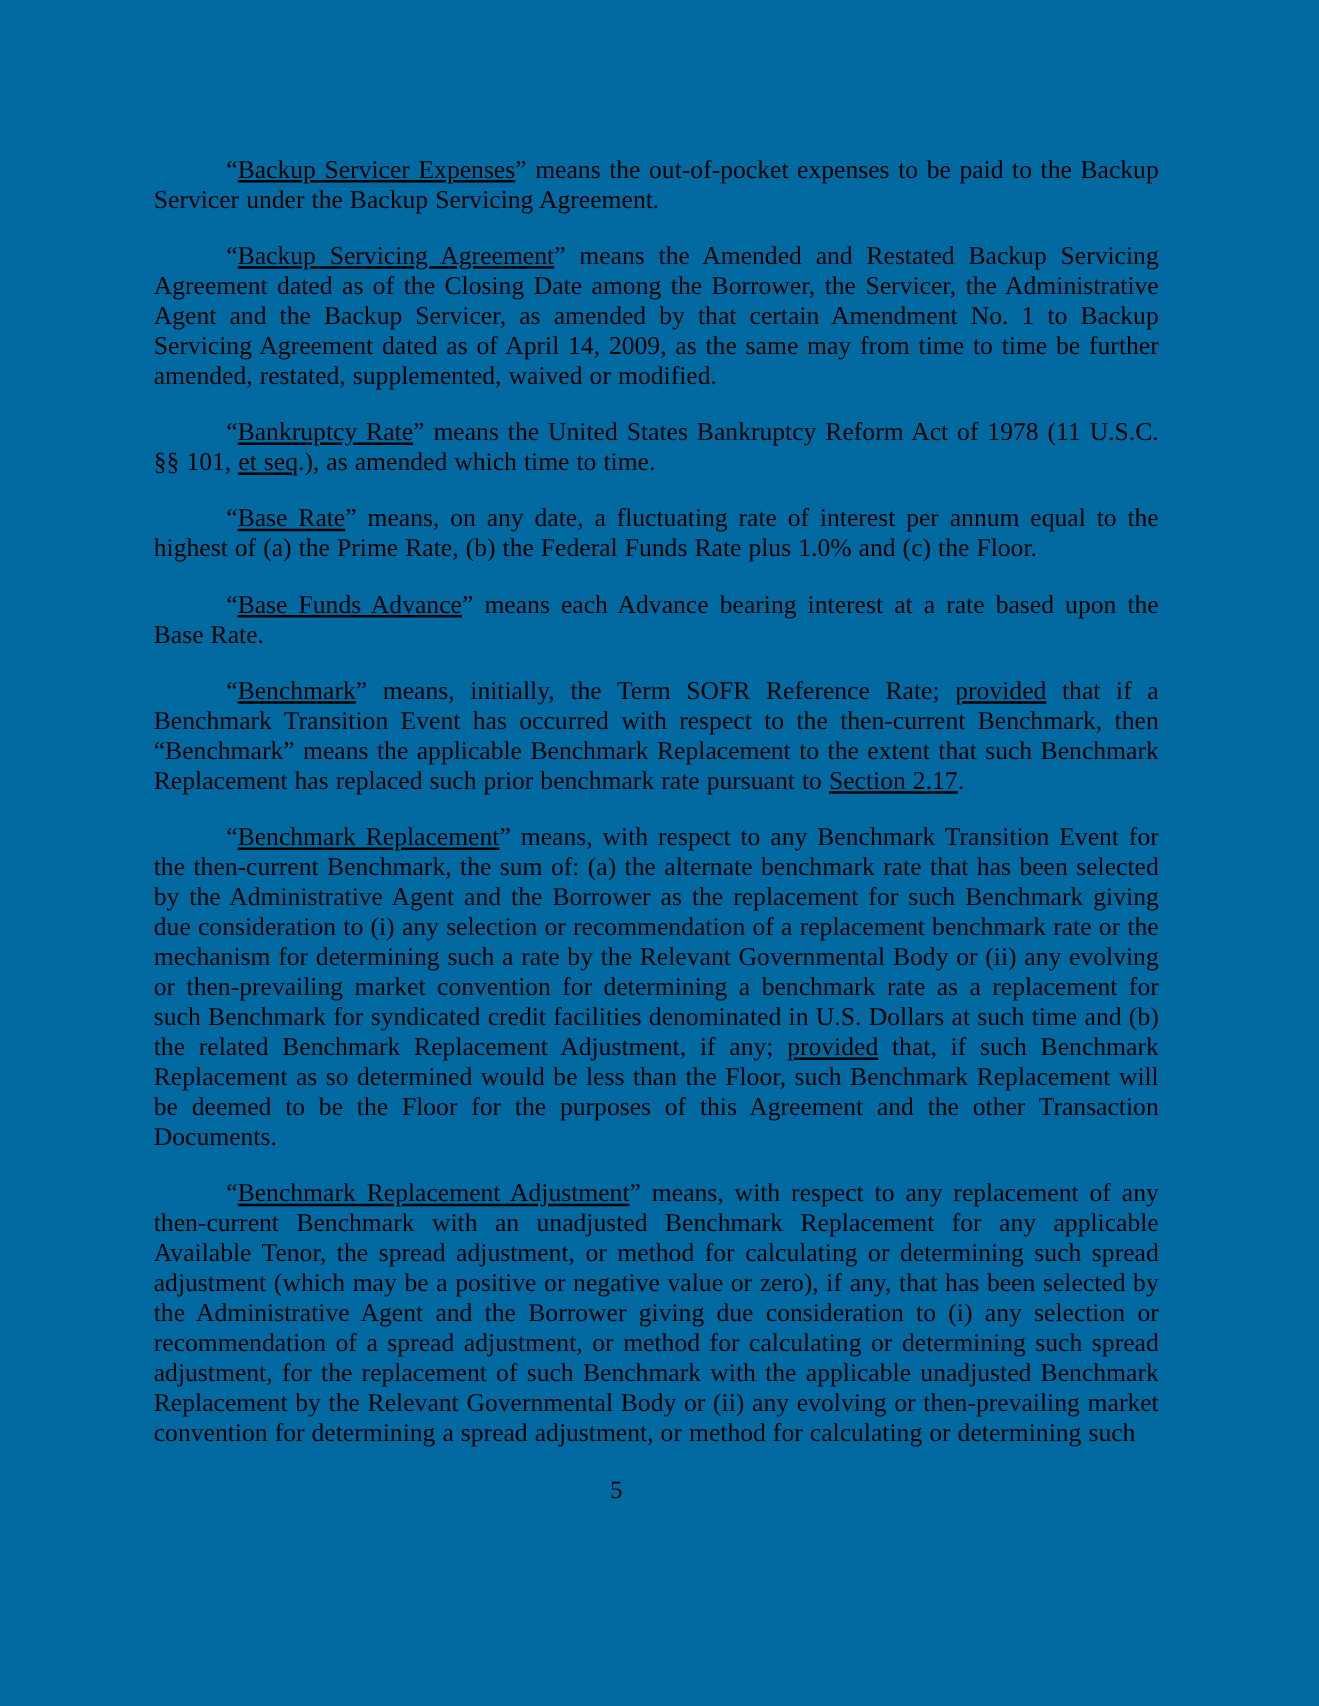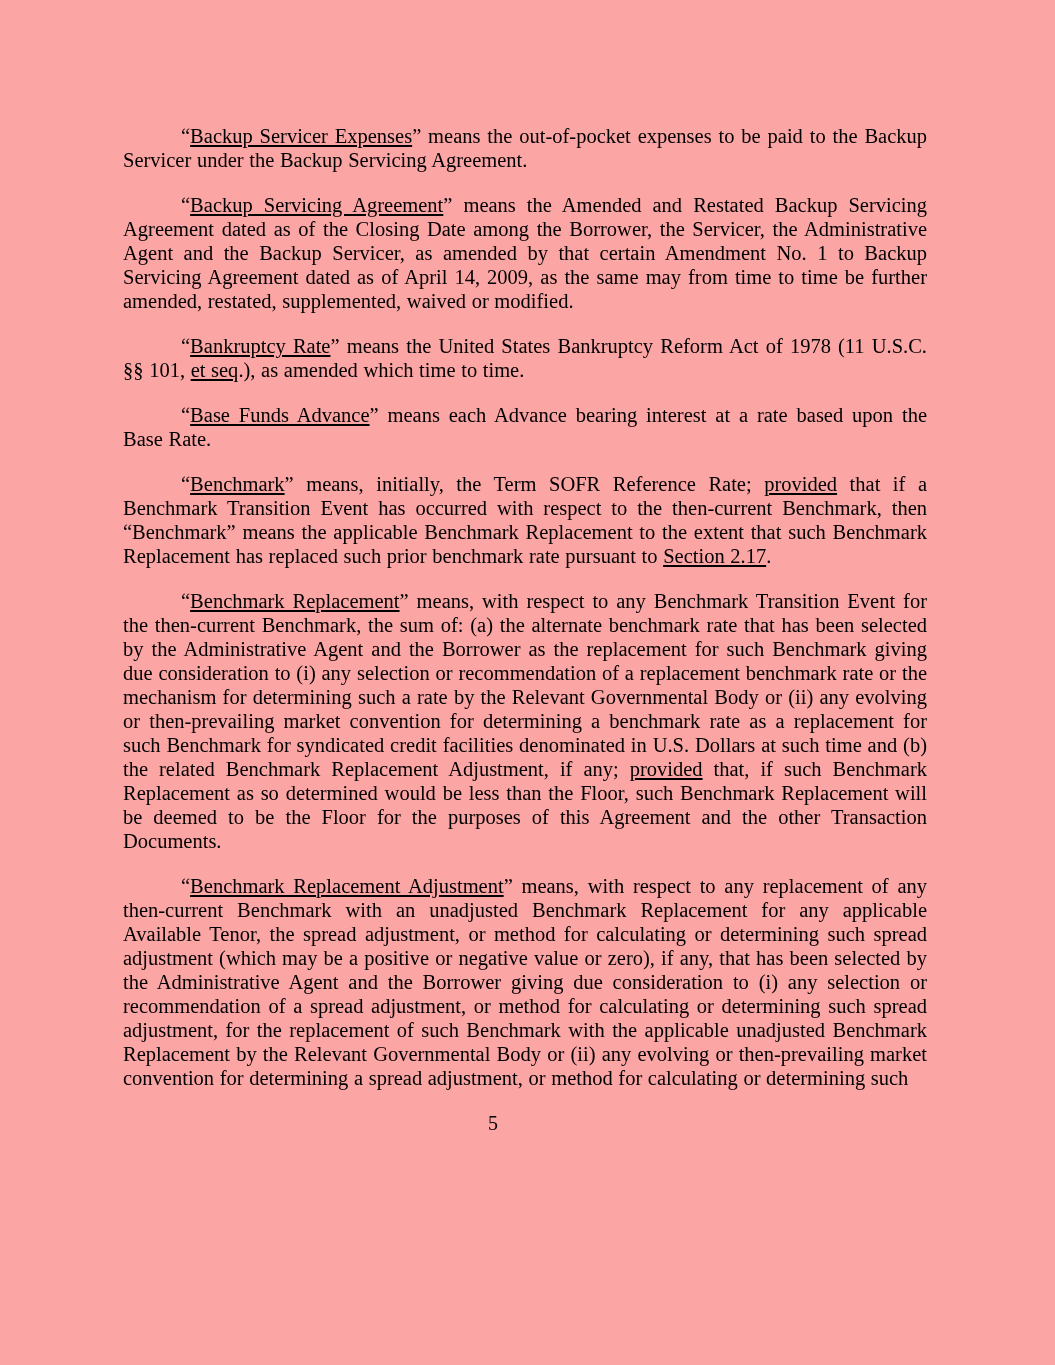--- a/index.html
+++ b/index.html
@@ -12,21 +12,21 @@
     height: 1365px;
     color: #000000;
     font-family: "Liberation Serif", "DejaVu Serif", serif;
     overflow: hidden;
   }
   .page {
     box-sizing: border-box;
     width: 1055px;
     height: 1365px;
     padding: 124px 128px 0 123px;
-    background: #fca5a5;
+    background: #0369a1;
   }
   .para {
     margin: 0 0 21px 0;
     font-size: 20.5px;
     line-height: 24px;
     text-align: justify;
     text-indent: 58px;
     word-spacing: 0.5px;
   }
   .u {
@@ -43,20 +43,21 @@
   }
 </style>
 </head>
 <body>
 
 <main class="page">
   <section class="body-text">
       <p class="para"><span>“</span><span class="u">Backup Servicer Expenses</span><span>” means the out-of-pocket expenses to be paid to the Backup Servicer under the Backup Servicing Agreement.</span></p>
       <p class="para"><span>“</span><span class="u">Backup Servicing Agreement</span><span>” means the Amended and Restated Backup Servicing Agreement dated as of the Closing Date among the Borrower, the Servicer, the Administrative Agent and the Backup Servicer, as amended by that certain Amendment No. 1 to Backup Servicing Agreement dated as of April 14, 2009, as the same may from time to time be further amended, restated, supplemented, waived or modified.</span></p>
       <p class="para"><span>“</span><span class="u">Bankruptcy Rate</span><span>” means the United States Bankruptcy Reform Act of 1978 (11 U.S.C. §§ 101, </span><span class="u">et seq</span><span>.), as amended which time to time.</span></p>
+      <p class="para"><span>“</span><span class="u">Base Rate</span><span>” means, on any date, a fluctuating rate of interest per annum equal to the highest of (a) the Prime Rate, (b) the Federal Funds Rate plus 1.0% and (c) the Floor.</span></p>
       <p class="para"><span>“</span><span class="u">Base Funds Advance</span><span>” means each Advance bearing interest at a rate based upon the Base Rate.</span></p>
       <p class="para"><span>“</span><span class="u">Benchmark</span><span>” means, initially, the Term SOFR Reference Rate; </span><span class="u">provided</span><span> that if a Benchmark Transition Event has occurred with respect to the then-current Benchmark, then “Benchmark” means the applicable Benchmark Replacement to the extent that such Benchmark Replacement has replaced such prior benchmark rate pursuant to </span><span class="u">Section 2.17</span><span>.</span></p>
       <p class="para"><span>“</span><span class="u">Benchmark Replacement</span><span>” means, with respect to any Benchmark Transition Event for the then-current Benchmark, the sum of: (a) the alternate benchmark rate that has been selected by the Administrative Agent and the Borrower as the replacement for such Benchmark giving due consideration to (i) any selection or recommendation of a replacement benchmark rate or the mechanism for determining such a rate by the Relevant Governmental Body or (ii) any evolving or then-prevailing market convention for determining a benchmark rate as a replacement for such Benchmark for syndicated credit facilities denominated in U.S. Dollars at such time and (b) the related Benchmark Replacement Adjustment, if any; </span><span class="u">provided</span><span> that, if such Benchmark Replacement as so determined would be less than the Floor, such Benchmark Replacement will be deemed to be the Floor for the purposes of this Agreement and the other Transaction Documents.</span></p>
       <p class="para"><span>“</span><span class="u">Benchmark Replacement Adjustment</span><span>” means, with respect to any replacement of any then-current Benchmark with an unadjusted Benchmark Replacement for any applicable Available Tenor, the spread adjustment, or method for calculating or determining such spread adjustment (which may be a positive or negative value or zero), if any, that has been selected by the Administrative Agent and the Borrower giving due consideration to (i) any selection or recommendation of a spread adjustment, or method for calculating or determining such spread adjustment, for the replacement of such Benchmark with the applicable unadjusted Benchmark Replacement by the Relevant Governmental Body or (ii) any evolving or then-prevailing market convention for determining a spread adjustment, or method for calculating or determining such</span></p>
     </section>
   <footer class="page-footer">
     <span>5</span>
   </footer>
 </main>
 

